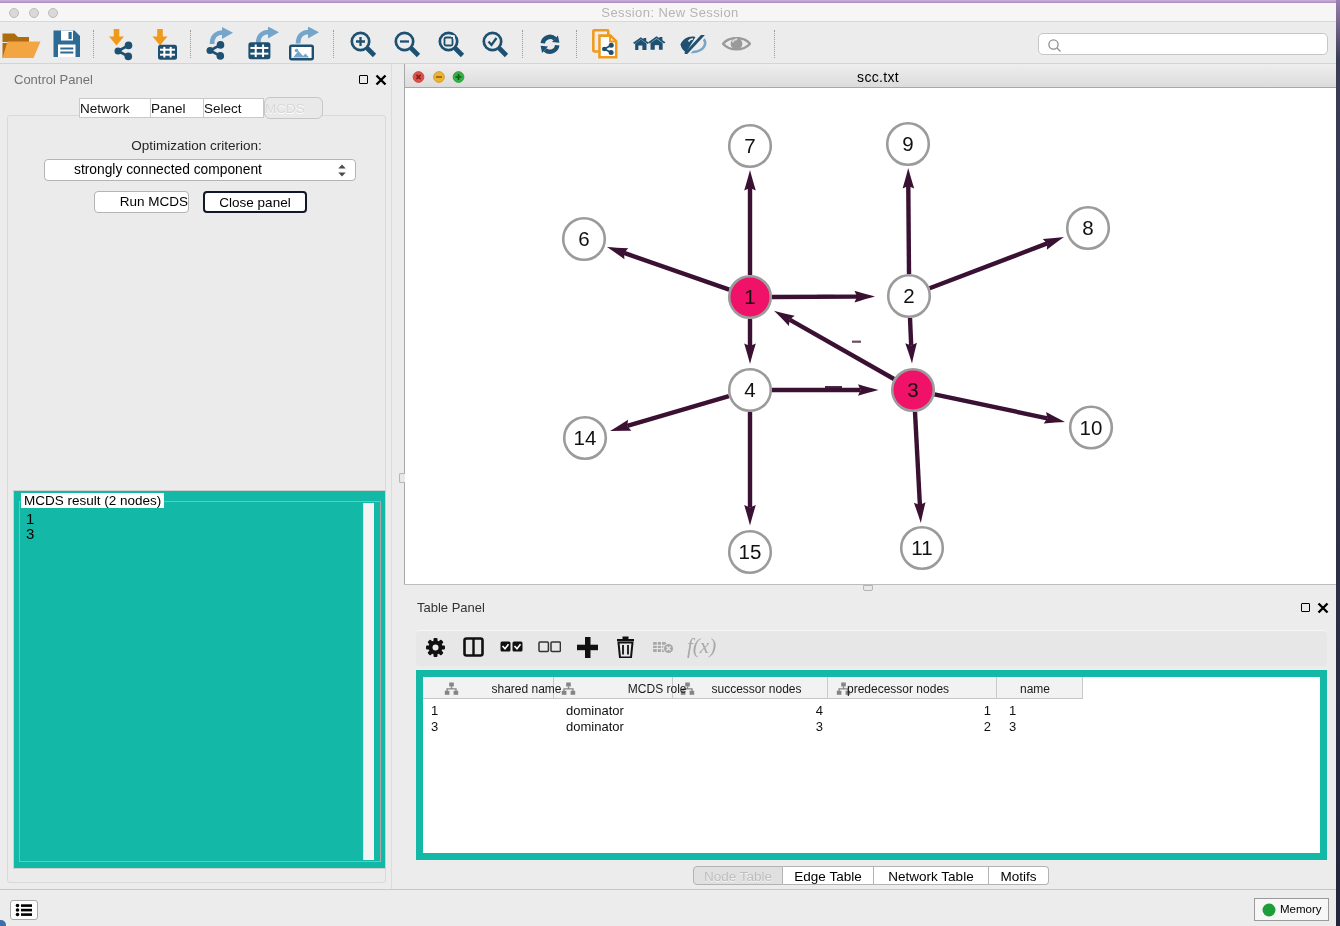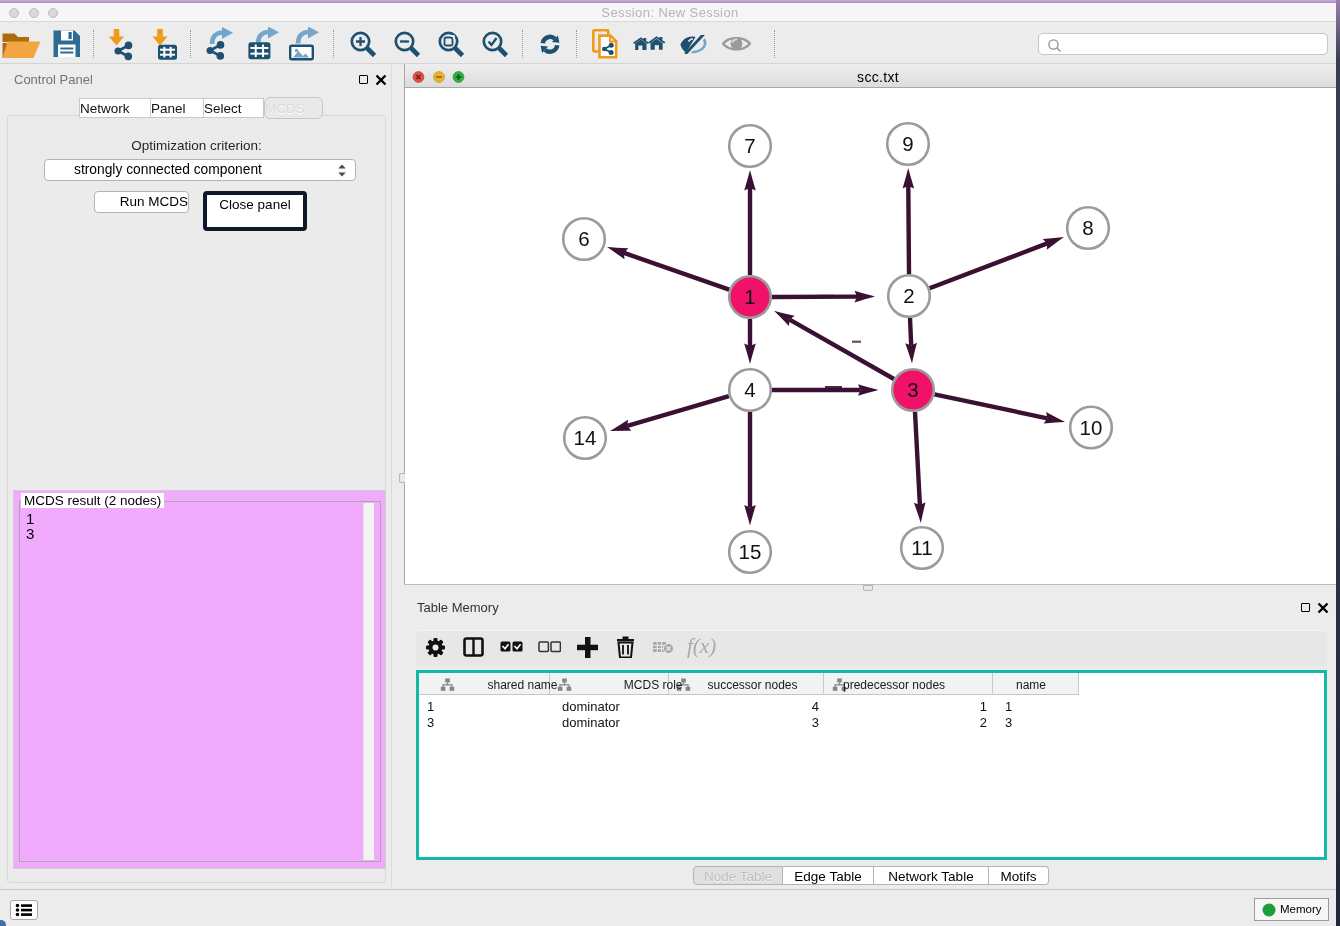--- a/index.html
+++ b/index.html
@@ -7,27 +7,27 @@
 #titlebar{left:0;top:0;width:1340px;height:22px;background:#f6f6f6;border-bottom:1px solid #d8d8d8}
 #purple{left:0;top:0;width:1340px;height:3px;background:linear-gradient(#c9b4d8,#ab88c1)}
 .tl{position:absolute;top:8px;width:10px;height:10px;border-radius:50%;background:#d9d9d9;border:1px solid #bcbcbc}
 #wtitle{left:0;top:5px;width:1340px;text-align:center;font-size:13px;letter-spacing:0.4px;color:#b7b3b7}
 #toolbar{left:0;top:22px;width:1336px;height:42px;background:#ececec;border-bottom:1px solid #d4d4d4}
 .sep{position:absolute;top:30px;height:28px;width:0;border-left:1px dotted #9a9a9a}
 #search{left:1038px;top:33px;width:290px;height:22px;background:#fff;border:1px solid #c6c6c6;border-radius:5px}
 #leftpanel{left:0;top:64px;width:392px;height:825px;background:#ececec;border-right:1px solid #dcdcdc}
 #cp-inner{position:absolute;left:7px;top:51px;width:379px;height:768px;background:#ebebeb;border:1px solid #d9d9d9;border-radius:3px}
 .tab{position:absolute;top:34px;height:20px;line-height:20px;text-align:left;font-size:13.5px;color:#111;background:#fff;border:1px solid #c9c9c9}
-#mcds-white{position:absolute;left:13px;top:426px;width:373px;height:379px;background:#f0abfc;border:1px solid #cfcfcf}
+#mcds-white{position:absolute;left:13px;top:426px;width:373px;height:379px;background:#14b8a6;border:1px solid #cfcfcf}
 #mcds-fs{position:absolute;left:5px;top:10px;width:362px;height:361px;border:1px solid #a9a9a9}
 #mcds-leg{position:absolute;left:1px;top:-9px;background:#fff;padding:0 3px;font-size:13.5px;color:#000}
 #netwin{left:404px;top:64px;width:932px;height:521px;background:#fff}
 #nettitle{position:absolute;left:0;top:0;width:932px;height:24px;background:linear-gradient(#eeeeee,#dcdcdc);border-bottom:1px solid #a8a8a8}
 #tablepanel{left:404px;top:592px;width:932px;height:297px;background:#ececec}
-#tbl{position:absolute;left:12px;top:78px;width:911px;height:190px;background:#fff;border:3px solid #14b8a6}
+#tbl{position:absolute;left:12px;top:78px;width:911px;height:190px;background:#fff;border:7px solid #14b8a6}
 #tblhead{position:absolute;left:0;top:0;width:660px;height:22px;background:#f2f2f2;border-bottom:1px solid #c6c6c6;font-size:13px;color:#1a1a1a}
 .hcell{position:absolute;top:0;height:21px;line-height:22px;text-align:center;border-right:1px solid #c9c9c9}
 .trow{position:absolute;font-size:13px;color:#111;height:16px;line-height:16px}
 .btab{position:absolute;top:274px;height:19px;line-height:19px;text-align:center;font-size:13.5px;background:#fff;border:1px solid #b3b3b3;color:#000}
 #statusbar{left:0;top:889px;width:1336px;height:37px;background:#ececec;border-top:1px solid #c8c8c8}
 #memory{position:absolute;left:1254px;top:8px;width:75px;height:23px;background:#f7f7f7;border:1px solid #9a9a9a;font-size:11.5px;color:#000}
 #rightedge{left:1336px;top:0;width:4px;height:926px;background:linear-gradient(#9b7fb0,#3a3d55 60px,#23253b)}
 </style></head><body>
 
 <div class="abs" id="titlebar"></div>
@@ -202,21 +202,21 @@
  <div class="tab" style="left:204px;width:60px;border-left:none">Select</div>
  <div class="tab" style="left:264px;top:33px;height:22px;line-height:22px;width:59px;background:#e9e9e9;color:#d8d8d8;border:1px solid #c6c6c6;border-radius:6px;text-shadow:0 1px 0 #ffffff">MCDS</div>
  <div style="position:absolute;left:0;top:74px;width:393px;text-align:center;font-size:13.5px;color:#262626">Optimization criterion:</div>
  <div style="position:absolute;left:44px;top:95px;width:312px;height:22px;background:#fff;border:1px solid #b4b4b4;border-radius:4px;font-size:13.8px;line-height:20px;color:#000;padding-left:29px">strongly connected component
    <svg width="10" height="13" style="position:absolute;right:8px;top:4px">
         <path d="M5,0.5 L8.7,4.5 L1.3,4.5 z" fill="#4a4a4a"></path>
         <path d="M5,12.5 L8.7,8.5 L1.3,8.5 z" fill="#4a4a4a"></path>
       </svg>
  </div>
  <div style="position:absolute;left:94px;top:127px;width:95px;height:22px;background:#fff;border:1px solid #b4b4b4;border-radius:4px;font-size:13.5px;line-height:20px;text-align:right;color:#000">Run MCDS</div>
- <div style="position:absolute;left:203px;top:127px;width:104px;height:40px;background:#fff;border:4px solid #0f172a;border-radius:4px;font-size:13.5px;line-height:20px;text-align:center;color:#000">Close panel</div>
+ <div style="position:absolute;left:203px;top:127px;width:104px;height:22px;background:#fff;border:2px solid #0f172a;border-radius:4px;font-size:13.5px;line-height:20px;text-align:center;color:#000">Close panel</div>
  <div class="abs" id="mcds-white">
    <div id="mcds-fs">
         <div id="mcds-leg">MCDS result (2 nodes)</div>
       </div>
    <div style="position:absolute;left:12px;top:20px;font-size:15px;color:#000;line-height:15px">1<br>3</div>
    <div style="position:absolute;left:349px;top:12px;width:11px;height:357px;background:#f3f3f3;border-left:1px solid #e2e2e2"></div>
  </div>
 </div>
 
 <div class="abs" id="netwin">
@@ -289,21 +289,21 @@
           <text x="346" y="471" class="nlab">15</text>
           <circle cx="518" cy="460" r="20.8" fill="#ffffff" stroke="#9b9b9b" stroke-width="2.6"></circle>
           <text x="518" y="467" class="nlab">11</text>
         </g>
       </svg>
     </div>
 </div>
 <div class="abs" style="left:863px;top:585px;width:10px;height:6px;background:#e9e9e9;border:1px solid #b5b5b5;border-radius:0 0 2px 2px"></div>
 
 <div class="abs" id="tablepanel">
- <div style="position:absolute;left:13px;top:8px;font-size:13px;color:#333">Table Memory</div>
+ <div style="position:absolute;left:13px;top:8px;font-size:13px;color:#333">Table Panel</div>
  <div style="position:absolute;left:897px;top:11px;width:9px;height:9px;border:1.6px solid #000;border-radius:1px"></div>
  <svg style="position:absolute;left:913px;top:10px" width="12" height="12">
       <path d="M1.5,1.5 L10.5,10.5 M10.5,1.5 L1.5,10.5" stroke="#000" stroke-width="2.4"></path>
     </svg>
  <div style="position:absolute;left:12px;top:38px;width:911px;height:36px;background:#e7e7e7;border-top:1px solid #f5f5f5;border-radius:4px"></div>
  <svg class="abs" style="left:22px;top:46px" width="19" height="19" viewBox="0 0 19 19">
       <g transform="translate(9.5,9.5)" fill="#111">
         <rect x="-2" y="-9.5" width="4" height="5" rx="1" transform="rotate(0)"></rect>
         <rect x="-2" y="-9.5" width="4" height="5" rx="1" transform="rotate(45)"></rect>
         <rect x="-2" y="-9.5" width="4" height="5" rx="1" transform="rotate(90)"></rect>

